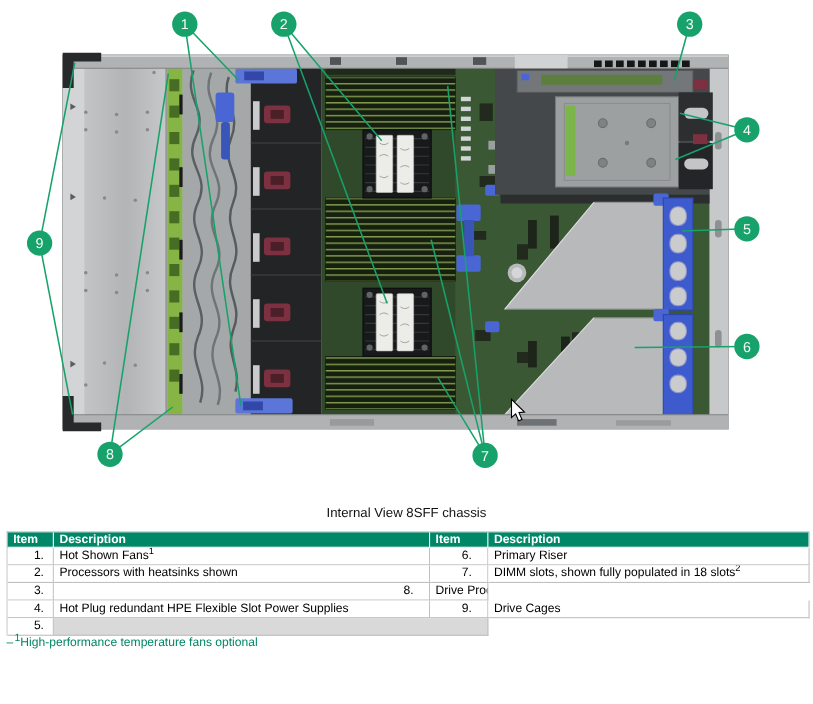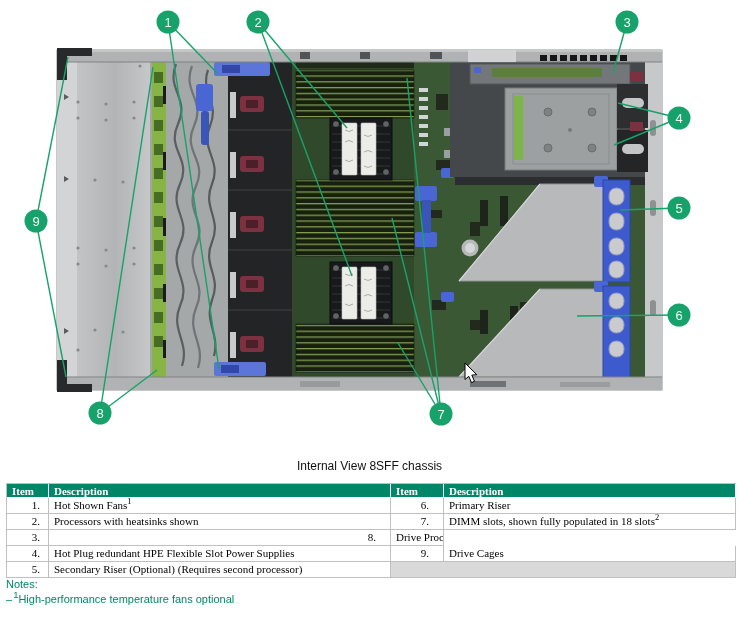--- a/index.html
+++ b/index.html
@@ -13,21 +13,21 @@
     font-size:12px;color:#111;
   }
   #itemtable{
     position:absolute;top:483px;left:6px;width:729px;
     font-size:11px;border-top:1px solid #c0c0c0;border-left:1px solid #c0c0c0;
   }
   .trow,.thead{display:grid;grid-template-columns:42px 342px 53px 292px;}
   .thead{height:14px;line-height:14px;background:#008767;color:#fff;font-weight:bold;}
   .thead .c{border-right:1px solid #ffffff;border-bottom:1px solid #ffffff;}
   .trow{height:16px;line-height:15px;}
-  .c{box-sizing:border-box;overflow:hidden;white-space:nowrap;font-family:Liberation Serif, serif;}
+  .c{box-sizing:border-box;overflow:hidden;white-space:nowrap;}
   .trow .c{border-right:1px solid #c0c0c0;border-bottom:1px solid #c0c0c0;background:#fff;}
   .num{text-align:right;padding-right:8px;}
   .num2{text-align:right;padding-right:14px;}
   .desc{padding-left:5px;}
   .filler{grid-column:span 2;background:#d9d9d9 !important;}
   sup{font-size:8.5px;vertical-align:super;line-height:0;}
   .notes{
     position:absolute;top:577px;left:6px;width:720px;
     color:#008767;font-size:11px;line-height:14.5px;
   }
@@ -430,21 +430,19 @@
     <div class="c desc"><span>Drive Processors</span><sup></sup></div>
   </div>
   <div class="trow">
     <div class="c num">4.</div>
     <div class="c desc"><span>Hot Plug redundant HPE Flexible Slot Power Supplies</span><sup></sup></div>
     <div class="c num2">9.</div>
     <div class="c desc"><span>Drive Cages</span><sup></sup></div>
   </div>
   <div class="trow">
     <div class="c num">5.</div>
-    <div class="c desc"><span>Secondary Riser (Optional) (Requires second processor)</span><sup></sup></div>
     <div class="c filler"></div>
   </div>
 </div>
 
 <div class="notes">
-  <div>Notes:</div>
   <div class="note-line"><span class="dash">–</span><sup>1</sup><span>High-performance temperature fans optional</span></div>
 </div>
 
 </body></html>

